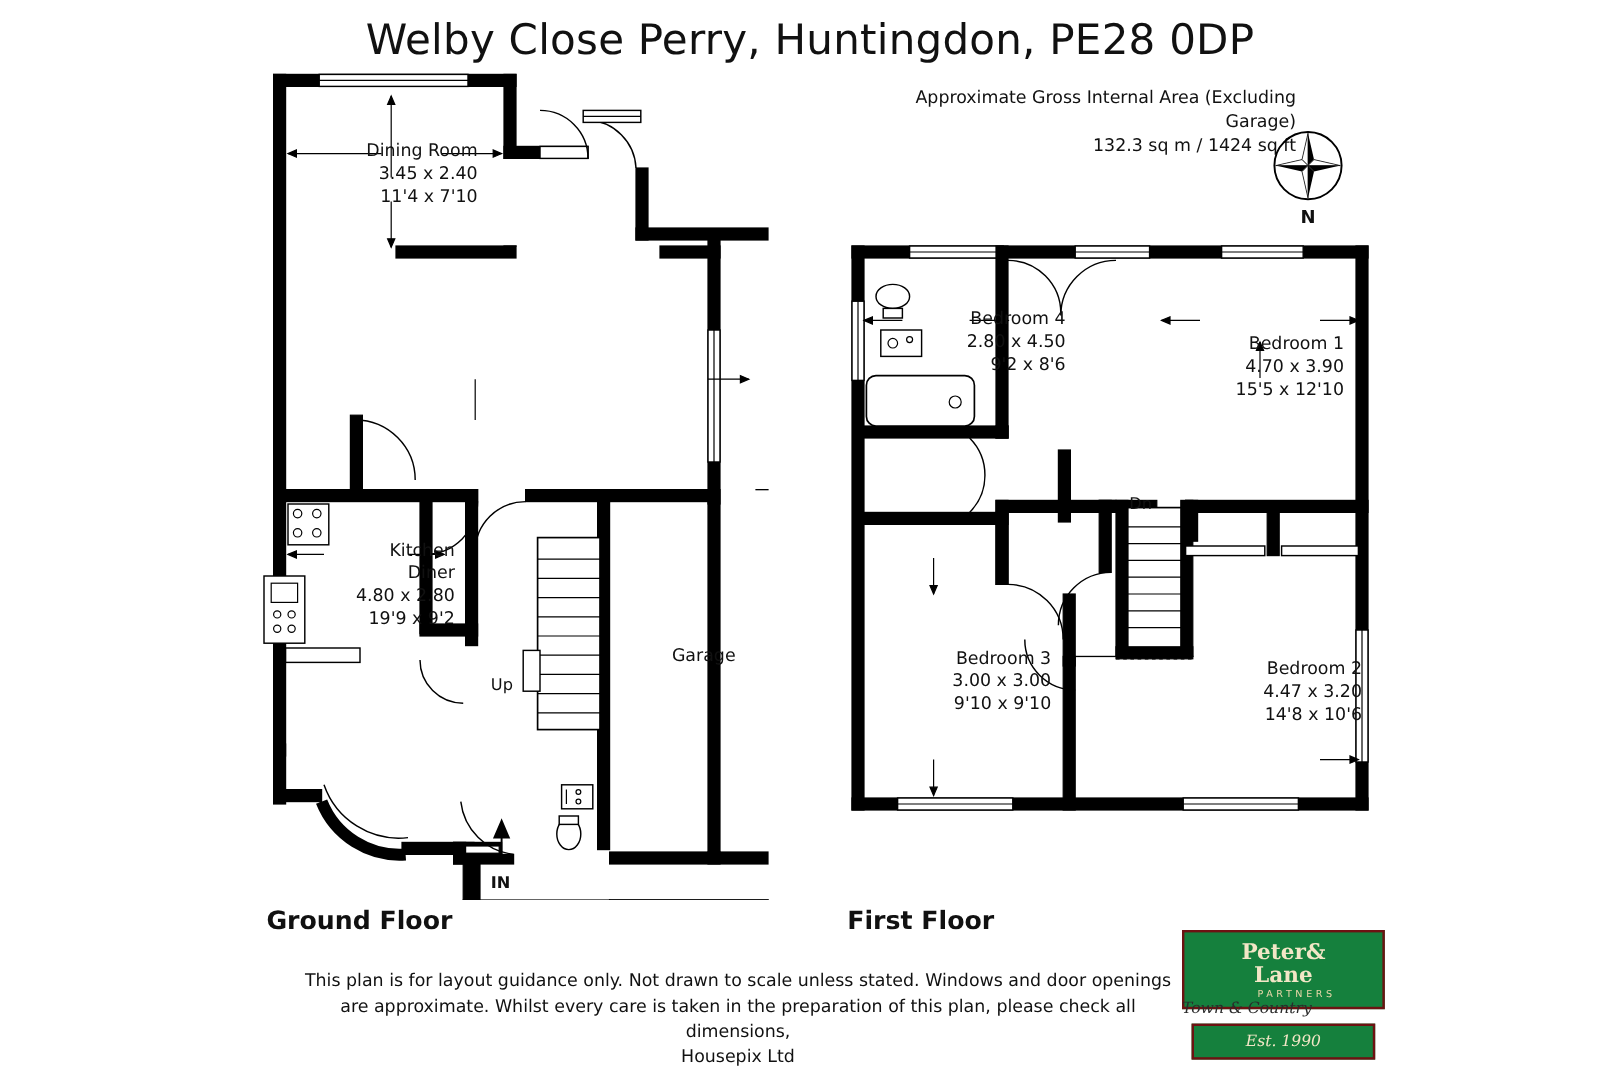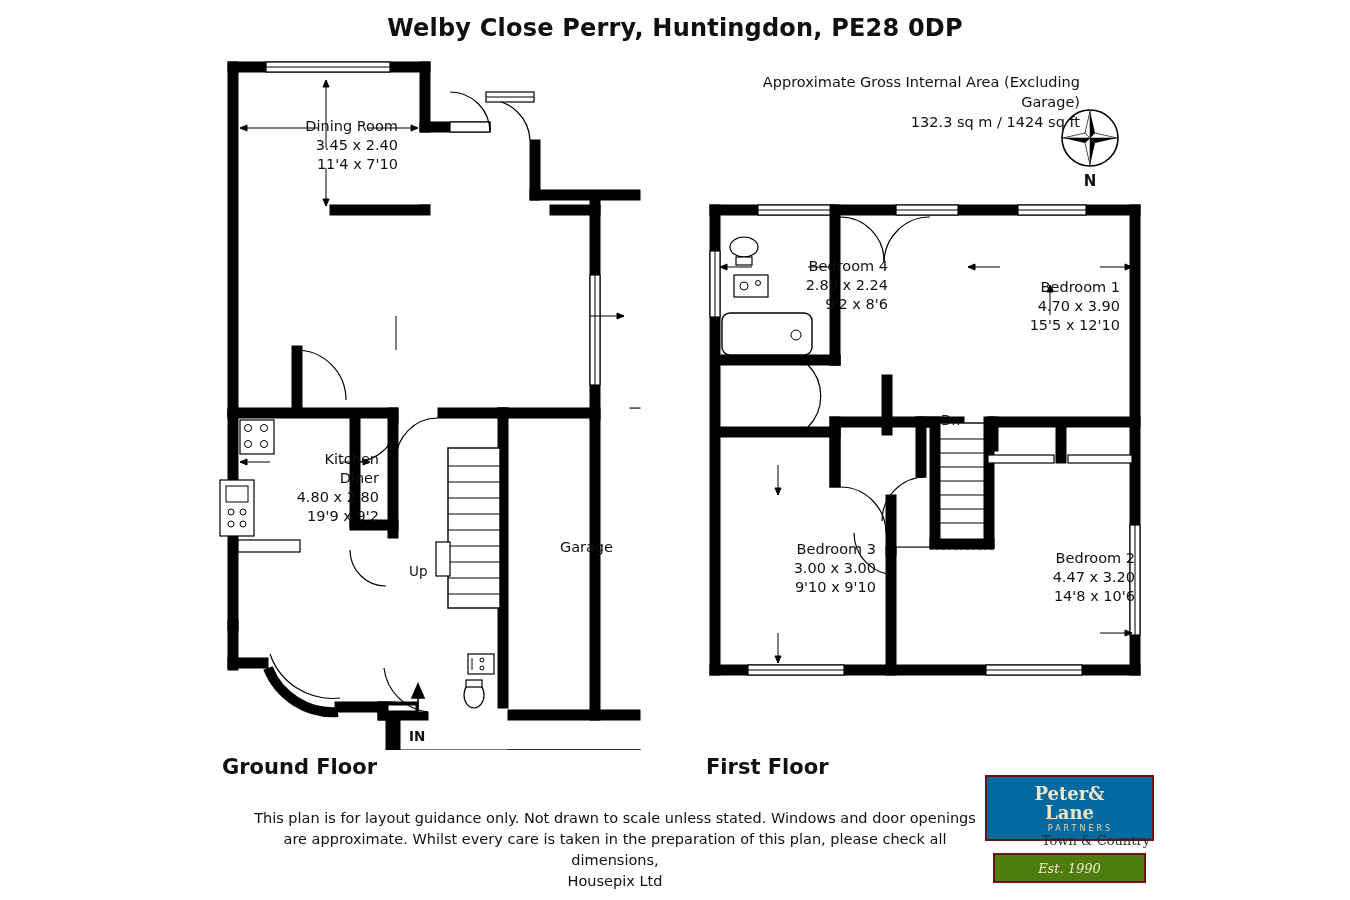--- a/index.html
+++ b/index.html
@@ -6,21 +6,21 @@
   body{
     width:1350px;height:900px;background:#ffffff;
     font-family:"DejaVu Sans", sans-serif;
     color:#111;position:relative;overflow:hidden;
   }
   .stage{position:absolute;left:0;top:0;width:1350px;height:900px;}
 
   
   .doc-title{
     position:absolute;left:0;top:14px;width:1350px;text-align:center;
-    font-size:24px;font-weight:bold;letter-spacing:.2px;
+    font-size:35px;font-weight:normal;letter-spacing:.2px;
   }
   .area-note{
     position:absolute;left:700px;top:72px;width:380px;text-align:right;
     font-size:14.5px;line-height:20px;
   }
   .floor-label{position:absolute;font-size:21px;font-weight:bold;}
   #gf-label{left:222px;top:755px;}
   #ff-label{left:706px;top:755px;}
 
   
@@ -37,31 +37,31 @@
   .room{position:absolute;text-align:right;font-size:14.5px;line-height:19px;}
   .room .nm{display:block;}
   .room .d1{display:block;}
   .room .d2{display:block;}
   .tiny{position:absolute;font-size:13.5px;}
 
   
   .logo{position:absolute;left:985px;top:775px;width:165px;height:110px;}
   .logo-top{
     position:absolute;left:0;top:0;width:165px;height:62px;
-    background:#0369a1;border:2px solid #6d1212;
+    background:#15803d;border:2px solid #6d1212;
     display:flex;align-items:center;justify-content:center;flex-direction:column;
   }
   .logo-name{color:#f2e6c6;font-family:"DejaVu Serif",serif;font-weight:bold;font-size:18px;line-height:19px;text-align:center;}
   .logo-partners{color:#e8d7a8;font-size:8px;letter-spacing:3px;margin-top:2px;margin-left:22px;}
   .logo-sub{
-    position:absolute;left:0;top:58px;width:165px;text-align:right;
-    font-family:"DejaVu Serif",serif;font-size:13px;color:#2b2b2b;
+    position:absolute;left:0;top:58px;width:165px;text-align:left;
+    font-family:"DejaVu Serif",serif;font-style:italic;font-size:13px;color:#2b2b2b;
   }
   .logo-ribbon{
-    position:absolute;left:8px;top:78px;width:149px;height:26px;background:#4d7c0f;
+    position:absolute;left:8px;top:78px;width:149px;height:26px;background:#15803d;
     border:2px solid #6d1212;display:flex;align-items:center;justify-content:center;
   }
   .logo-est{color:#f2e6c6;font-family:"DejaVu Serif",serif;font-style:italic;font-size:13px;}
 
   svg{display:block;}
 </style>
 </head>
 <body>
 
 <div class="stage">
@@ -330,21 +330,21 @@
         <line x1="78" y1="438" x2="78" y2="468"></line>
         <polygon points="78,468 75,461 81,461" fill="#000"></polygon>
         <line x1="400" y1="438" x2="432" y2="438"></line>
         <polygon points="432,438 425,435 425,441" fill="#000"></polygon>
       </g>
     </g>
   </svg>
 
   <div class="room" style="left:740px;top:257px;width:148px;">
     <span class="nm">Bedroom 4</span>
-    <span class="d1">2.80 x 2.24</span>
+    <span class="d1">2.80 x 4.50</span>
     <span class="d2">9'2 x 8'6</span>
   </div>
 
   <div class="room" style="left:960px;top:278px;width:160px;">
     <span class="nm">Bedroom 1</span>
     <span class="d1">4.70 x 3.90</span>
     <span class="d2">15'5 x 12'10</span>
   </div>
 
   <div class="room" style="left:728px;top:540px;width:148px;">

